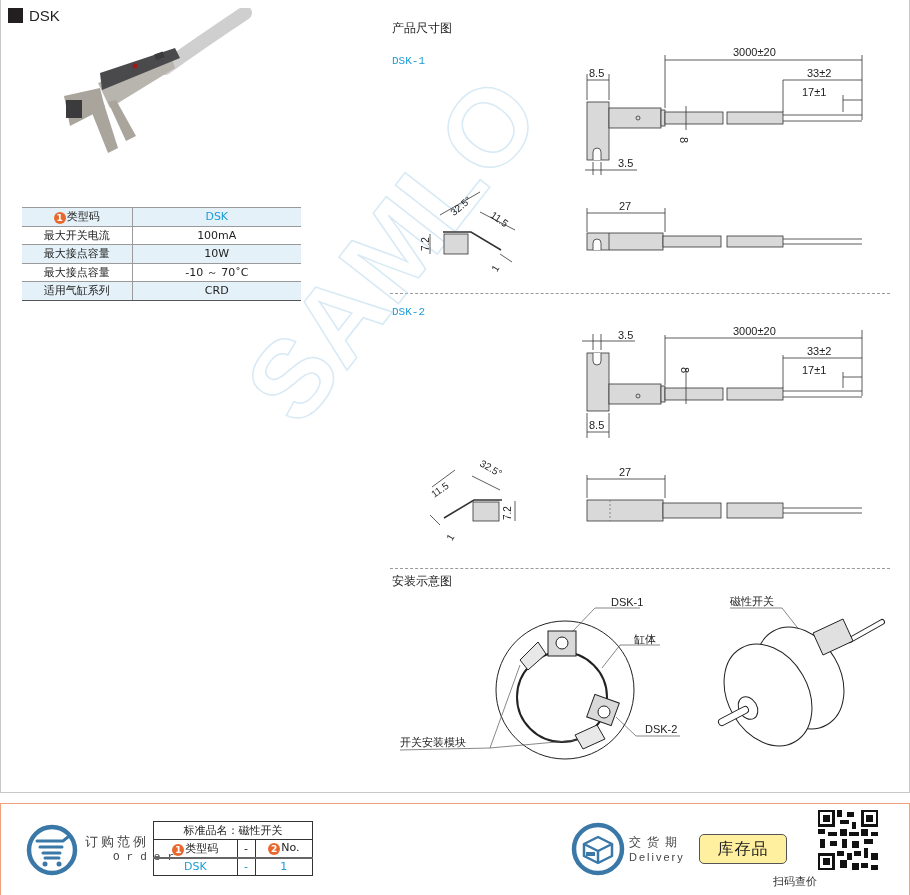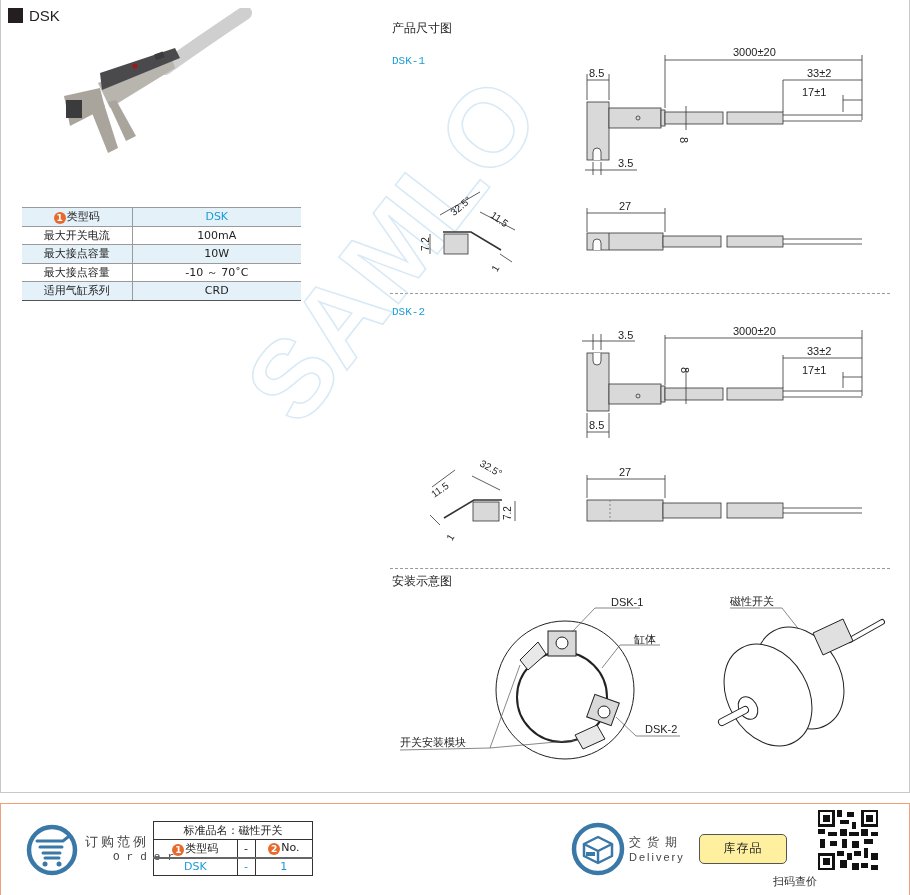--- a/index.html
+++ b/index.html
@@ -32,21 +32,21 @@
   .order-en { position: absolute; left: 85px; top: 851px; font-size: 11px; color: #444; letter-spacing: 7px; font-family: "Liberation Mono", monospace; margin-left: 28px; }
   .order-table { position: absolute; left: 153px; top: 821px; width: 160px; border-collapse: collapse; font-size: 11px; }
   .order-table td { border: 1px solid #333; text-align: center; height: 18px; padding: 0; }
   .order-table .hdr { border-bottom: 1px solid #333; }
   .order-table .mid { width: 18px; }
   .order-table .val { color: #1a9bd7; }
   .order-table tr.vals td { border-top: 2px solid #666; }
   .delivery-icon { position: absolute; left: 571px; top: 822px; width: 54px; height: 54px; }
   .delivery-cn { position: absolute; left: 629px; top: 834px; font-size: 12px; color: #444; letter-spacing: 6px; }
   .delivery-en { position: absolute; left: 629px; top: 851px; font-size: 11px; color: #444; letter-spacing: 2px; font-family: Liberation Sans, sans-serif; }
-  .stock-tag { position: absolute; left: 699px; top: 834px; width: 88px; height: 30px; background: #fff0a0; border: 1.5px solid #555; border-radius: 5px; font-size: 12px; text-align: center; line-height: 27px; color: #222; letter-spacing: 1px; }
+  .stock-tag { position: absolute; left: 699px; top: 834px; width: 88px; height: 30px; background: #fff0a0; border: 1.5px solid #555; border-radius: 5px; font-size: 16px; text-align: center; line-height: 27px; color: #222; letter-spacing: 1px; }
   .qr-code { position: absolute; left: 818px; top: 810px; width: 60px; height: 60px; }
   .qr-caption { position: absolute; left: 773px; top: 874px; font-size: 11px; color: #333; }
 </style>
 </head>
 <body>
 
 <div class="main-panel"></div>
 
 <div class="title-block">
   <div class="title-square"></div>

